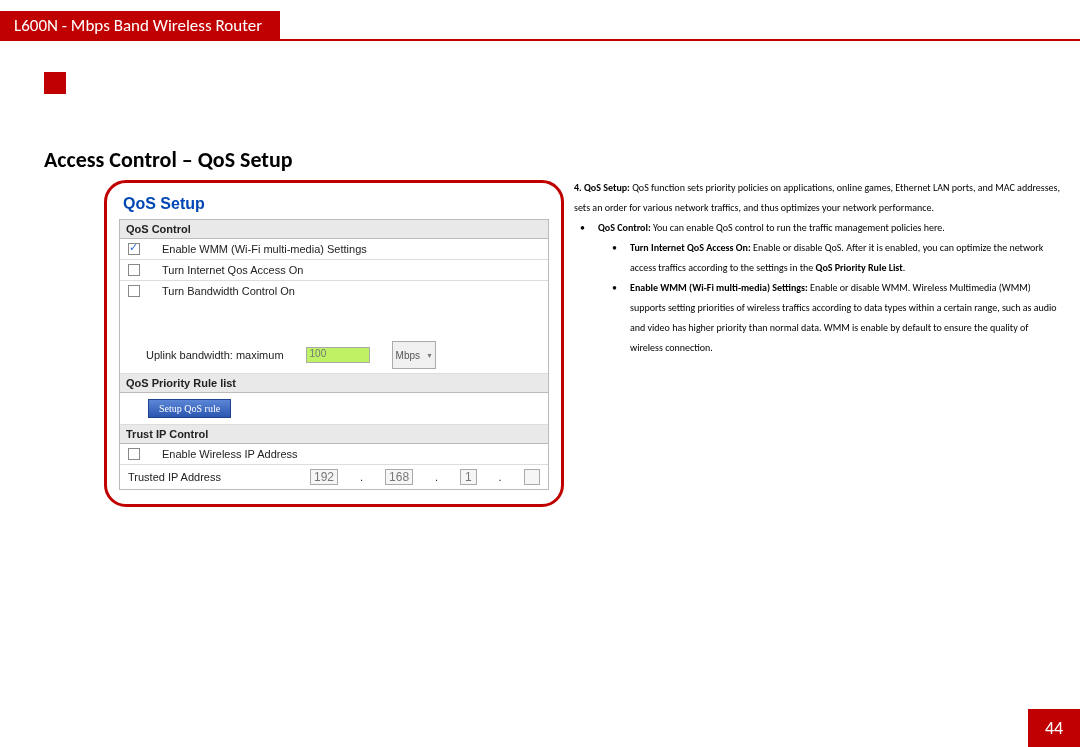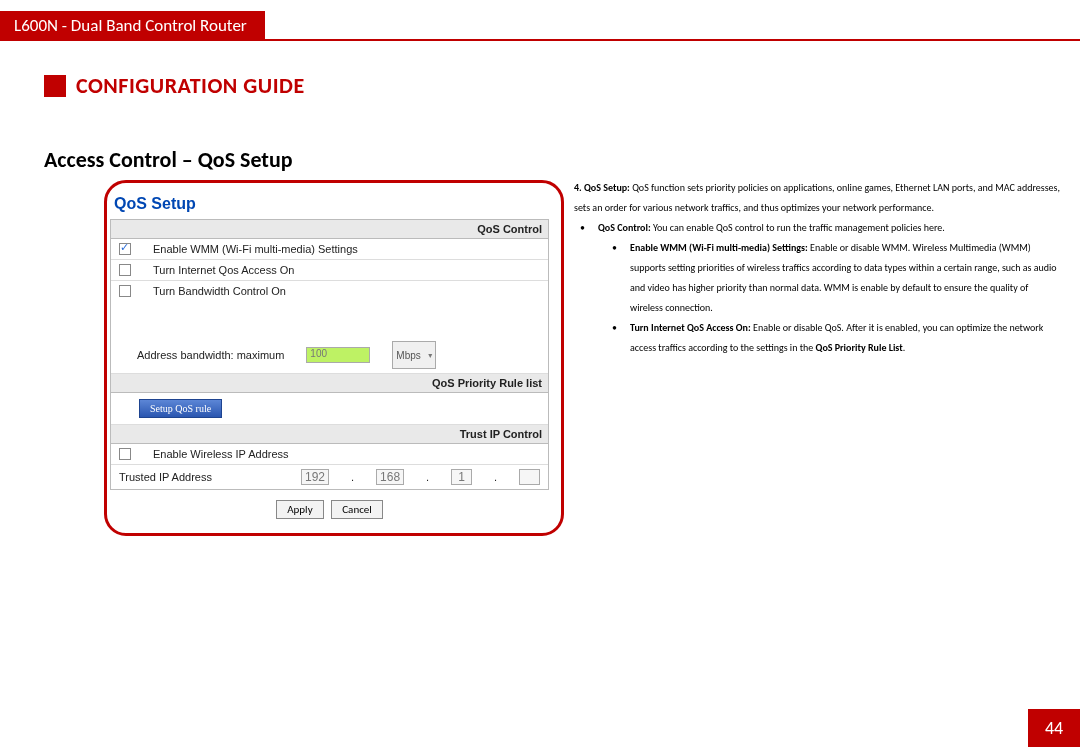--- a/index.html
+++ b/index.html
@@ -22,25 +22,25 @@
   .left-col  { position: absolute; left: 104px; top: 180px; width: 460px; }
   .right-col { position: absolute; left: 574px; top: 178px; width: 486px; font-size: 10px; line-height: 2.0; }
 
   .right-col b { font-weight: bold; }
   .bullet-l1 { padding-left: 24px; position: relative; }
   .bullet-l1::before { content: "•"; position: absolute; left: 6px; }
   .bullet-l2 { padding-left: 56px; position: relative; }
   .bullet-l2::before { content: "•"; position: absolute; left: 38px; }
 
   
-  .shot-frame { width: 460px; border: 3px solid #c00000; border-radius: 22px; padding: 10px 12px 14px 3px; background: #fff; }
+  .shot-frame { width: 460px; border: 3px solid #c00000; border-radius: 22px; padding: 10px 12px 14px 12px; background: #fff; }
   .shot-title { color: #0047b3; font-weight: bold; font-size: 16px; margin: 2px 0 6px 4px; font-family: Arial, sans-serif; }
 
   .panel { border: 1px solid #bbb; font-family: Arial, sans-serif; font-size: 11px; color: #222; }
-  .panel-hd { background: #e9e9e9; border-bottom: 1px solid #bbb; font-weight: bold; padding: 3px 6px; text-align: right; }
+  .panel-hd { background: #e9e9e9; border-bottom: 1px solid #bbb; font-weight: bold; padding: 3px 6px; }
   .panel-row { padding: 4px 8px; border-bottom: 1px solid #ddd; display: flex; align-items: center; gap: 22px; }
   .panel-row:last-child { border-bottom: none; }
   .panel .cb { width: 12px; height: 12px; border: 1px solid #888; display: inline-block; background: #fff; position: relative; }
   .panel .cb.checked::after { content: "✓"; position: absolute; top: -3px; left: 0; font-size: 11px; color: #2a6bd6; }
   .mini-input { width: 64px; height: 16px; border: 1px solid #aaa; background: #bef264; font-size: 10px; padding: 0 3px; color: #777; }
   .mini-select { width: 44px; height: 28px; border: 1px solid #aaa; background: #f0f0f0; font-size: 10px; color: #555; display: inline-flex; align-items: center; justify-content: space-between; padding: 0 3px; }
   .mini-select .caret { font-size: 8px; color: #777; }
   .ip-box { width: 28px; height: 16px; border: 1px solid #aaa; background: #f6f6f6; font-size: 12px; padding: 0 3px; color: #777; text-align: center; }
   .btn-setup { display: inline-block; background: linear-gradient(#5c86d6, #2a56b0); color: #fff; font-size: 10px; padding: 3px 10px; border: 1px solid #1e4490; margin: 2px 0 2px 20px; font-family: Liberation Serif, serif; }
   .btn-row { text-align: center; padding-top: 8px; }
@@ -48,26 +48,25 @@
 
   
   .page-num { position: absolute; right: 0; bottom: 0; width: 52px; height: 38px; background: #c00000; color: #fff; font-size: 18px; display: flex; align-items: center; justify-content: center; }
 </style>
 </head>
 <body>
 
 <div class="page">
 
   <div class="header-bar">
-    <div class="header-tab">L600N - Dual Band Control Router</div>
+    <div class="header-tab">L600N - Mbps Band Wireless Router</div>
   </div>
 
   <div class="section-row">
     <div class="red-square"></div>
-    <div class="section-title">CONFIGURATION GUIDE</div>
   </div>
 
   <div class="sub-heading">Access Control – QoS Setup</div>
 
   <div class="left-col">
     <div class="shot-frame">
       <div class="shot-title">QoS Setup</div>
 
       <div class="panel">
         <div class="panel-hd">QoS Control</div>
@@ -77,21 +76,21 @@
           <span>Enable WMM (Wi-Fi multi-media) Settings</span>
         </div>
         <div class="panel-row">
           <span class="cb"></span>
           <span>Turn Internet Qos Access On</span>
         </div>
         <div class="panel-row" style="flex-wrap:wrap;">
           <span class="cb"></span>
           <span>Turn Bandwidth Control On</span>
           <div style="flex-basis:100%; height:0;"></div>
-          <span style="margin-left:18px;">Address bandwidth: maximum</span>
+          <span style="margin-left:18px;">Uplink bandwidth: maximum</span>
           <span class="mini-input">100</span>
           <span class="mini-select">
             <span>Mbps</span>
             <span class="caret">▾</span>
           </span>
         </div>
 
         <div class="panel-hd">QoS Priority Rule list</div>
         <div class="panel-row">
           <span class="btn-setup">Setup QoS rule</span>
@@ -107,36 +106,32 @@
           <span class="ip-box">192</span>
           <span>.</span>
           <span class="ip-box">168</span>
           <span>.</span>
           <span class="ip-box">1</span>
           <span>.</span>
           <span class="ip-box"></span>
         </div>
       </div>
 
-      <div class="btn-row">
-        <span class="btn-small">Apply</span>
-        <span class="btn-small">Cancel</span>
-      </div>
     </div>
   </div>
 
   <div class="right-col">
     <p>
       <b>4. QoS Setup:</b><span> QoS function sets priority policies on applications, online games, Ethernet LAN ports, and MAC addresses, sets an order for various network traffics, and thus optimizes your network performance.</span>
     </p>
     <p class="bullet-l1">
       <b>QoS Control:</b><span> You can enable QoS control to run the traffic management policies here.</span>
     </p>
     <p class="bullet-l2">
-      <b>Enable WMM (Wi-Fi multi-media) Settings:</b><span> Enable or disable WMM. Wireless Multimedia (WMM) supports setting priorities of wireless traffics according to data types within a certain range, such as audio and video has higher priority than normal data. WMM is enable by default to ensure the quality of wireless connection.</span>
+      <b>Turn Internet QoS Access On:</b><span> Enable or disable QoS. After it is enabled, you can optimize the network access traffics according to the settings in the </span><b>QoS Priority Rule List</b><span>.</span>
     </p>
     <p class="bullet-l2">
-      <b>Turn Internet QoS Access On:</b><span> Enable or disable QoS. After it is enabled, you can optimize the network access traffics according to the settings in the </span><b>QoS Priority Rule List</b><span>.</span>
+      <b>Enable WMM (Wi-Fi multi-media) Settings:</b><span> Enable or disable WMM. Wireless Multimedia (WMM) supports setting priorities of wireless traffics according to data types within a certain range, such as audio and video has higher priority than normal data. WMM is enable by default to ensure the quality of wireless connection.</span>
     </p>
   </div>
 
   <div class="page-num">44</div>
 </div>
 
 </body></html>

